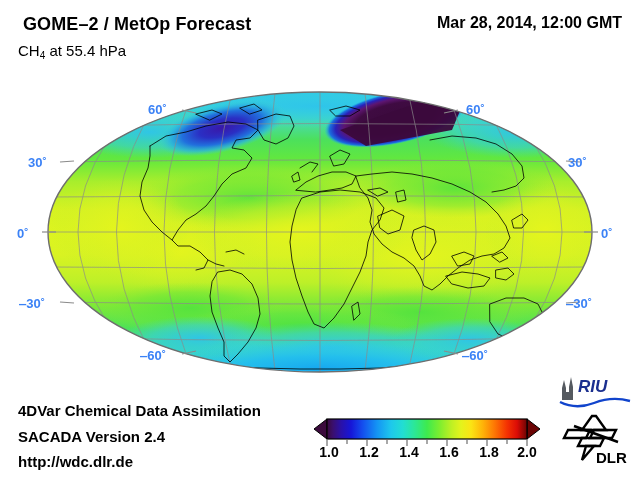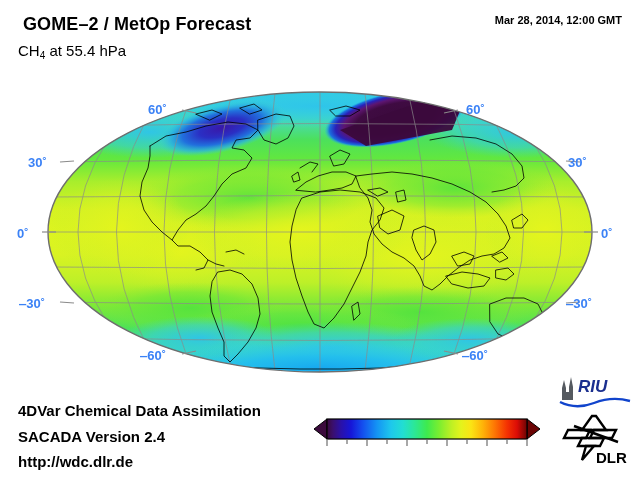--- a/index.html
+++ b/index.html
@@ -37,21 +37,21 @@
   #header-subtitle sub {
     font-size: 10px;
     vertical-align: baseline;
     position: relative;
     top: 3px;
   }
   #header-timestamp {
     position: absolute;
     right: 18px;
     top: 14px;
-    font-size: 11px;
+    font-size: 16px;
     font-weight: bold;
     white-space: nowrap;
   }
 
   
   #map-panel {
     position: absolute;
     left: 0;
     top: 80px;
     width: 640px;
@@ -415,20 +415,28 @@
       <line x1="94" y1="0" x2="94" y2="6"></line>
       <line x1="114" y1="0" x2="114" y2="4"></line>
       <line x1="134" y1="0" x2="134" y2="6"></line>
       <line x1="154" y1="0" x2="154" y2="4"></line>
       <line x1="174" y1="0" x2="174" y2="6"></line>
       <line x1="194" y1="0" x2="194" y2="4"></line>
       <line x1="214" y1="0" x2="214" y2="6"></line>
     </g>
   </svg>
 
+  <div id="colorbar-ticklabels">
+    <span class="cb-ticklabel" style="left:16px;">1.0</span>
+    <span class="cb-ticklabel" style="left:56px;">1.2</span>
+    <span class="cb-ticklabel" style="left:96px;">1.4</span>
+    <span class="cb-ticklabel" style="left:136px;">1.6</span>
+    <span class="cb-ticklabel" style="left:176px;">1.8</span>
+    <span class="cb-ticklabel" style="left:214px;">2.0</span>
+  </div>
 </div>
 
 <svg id="riu-logo" width="78" height="36" viewBox="0 0 78 36">
 
   <g fill="#555a60">
     <path d="M 8 6 L 10 14 L 10 26 L 6 26 L 6 14 Z"></path>
     <path d="M 15 3 L 17 13 L 17 26 L 13 26 L 13 13 Z"></path>
     <rect x="6" y="18" width="11" height="8"></rect>
   </g>
 

